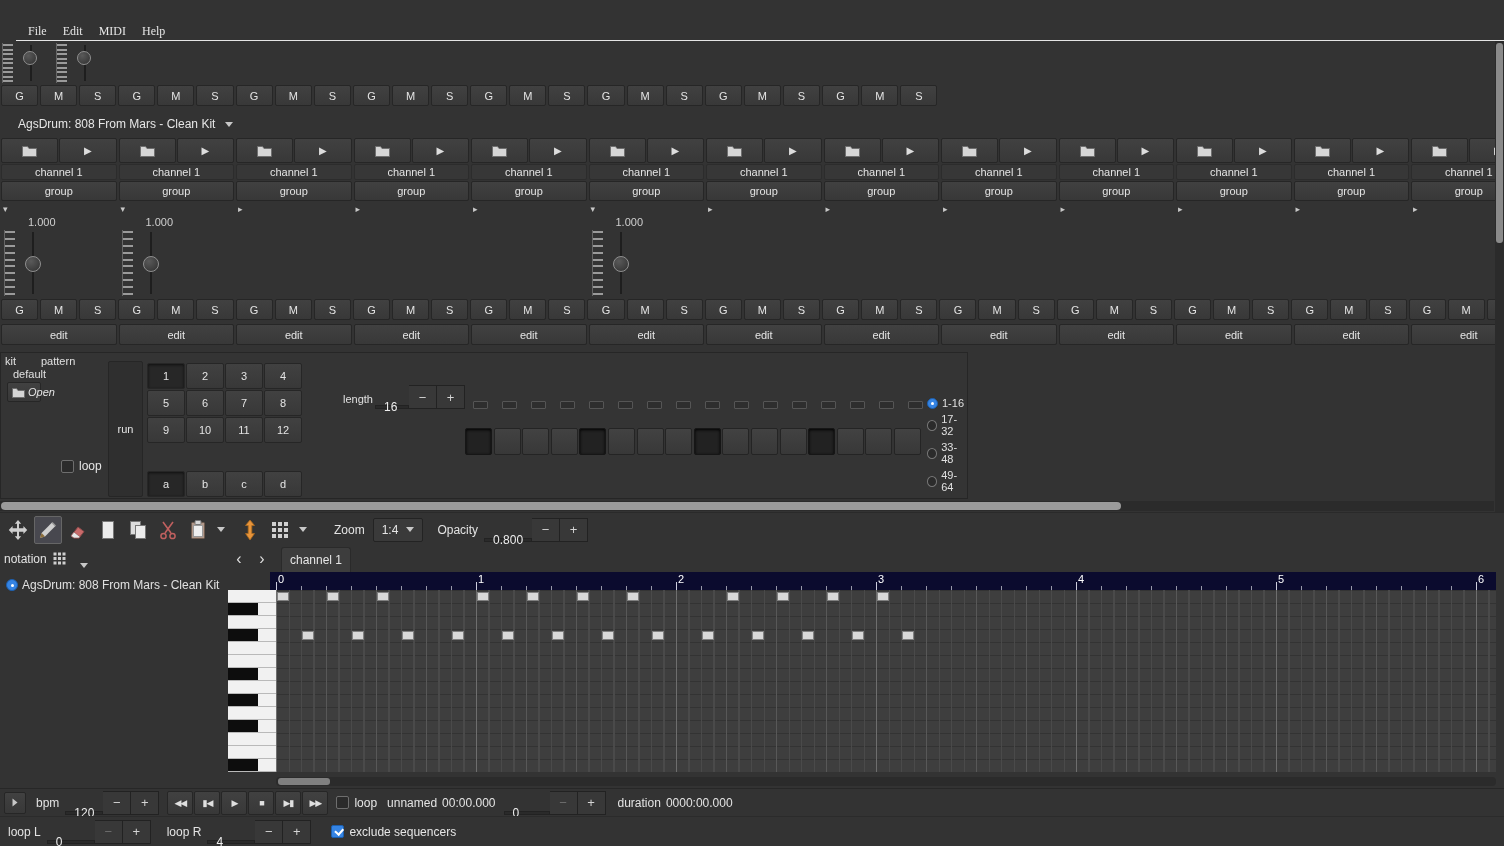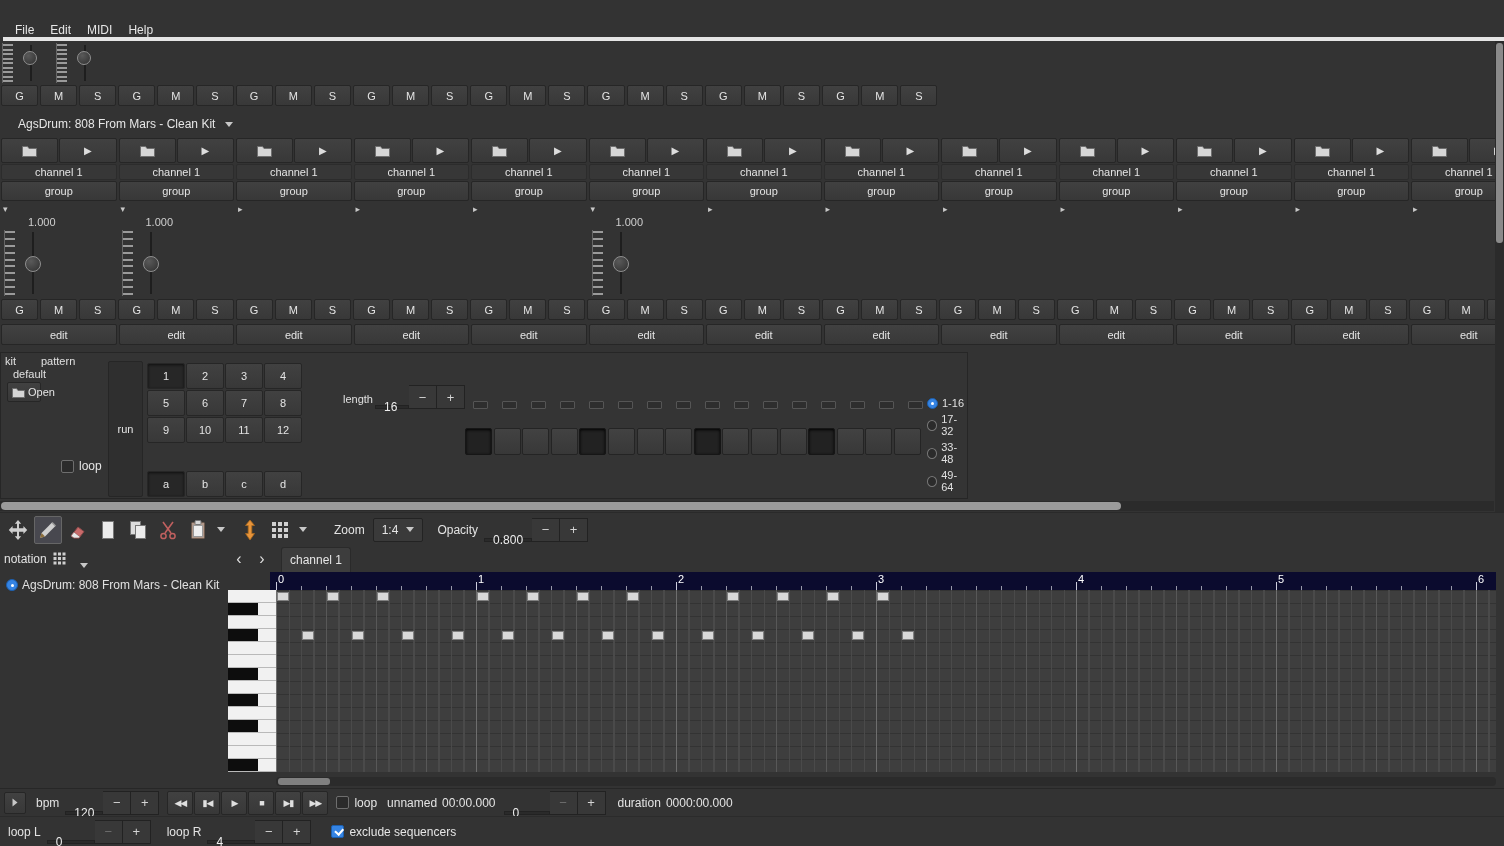--- a/index.html
+++ b/index.html
@@ -17,22 +17,22 @@
     display:flex; align-items:center; justify-content:center; gap:5px; }
   .tb-title { font-weight:bold; font-size:12px; color:#fff; }
   .tb-buttons { position:absolute; right:3px; top:2px; display:flex; gap:3px; align-items:center; }
   .tb-blank { width:18px; height:15px; background:#000; display:inline-block; }
   .tb-btn { width:16px; height:16px; background:#2b2b2b; border:1px solid #555;
     display:flex; align-items:center; justify-content:center; color:#ddd; font-size:10px; }
   .min-glyph { width:8px; height:0; border-bottom:2px solid #ddd; margin-top:7px; }
   .max-glyph { width:8px; height:7px; border:1px solid #ddd; border-top-width:2px; }
 
   
-  .menubar { position:absolute; top:23px; left:3px; right:0; height:18px; background:#333;
-    border-bottom:4px solid #e5e5e5; display:flex; align-items:center; padding-left:4px; }
+  .menubar { position:absolute; top:23px; left:16px; right:0; height:18px; background:#333;
+    border-bottom:1px solid #e5e5e5; display:flex; align-items:center; padding-left:4px;font-family:Liberation Serif, serif; }
   .menu-item { padding:1px 8px; color:#e6e6e6; font-size:12px; }
 
   
   .machine-area { position:absolute; top:41px; left:0; width:1504px; height:471px; background:#333; overflow:hidden; }
 
   .top-faders { position:absolute; top:1px; left:0; width:300px; height:43px; }
   .fader-widget { position:absolute; width:60px; }
   .fader-val { font-size:11px; color:#cfcfcf; margin-left:24px; height:12px; line-height:12px; }
   .fader-body { display:flex; height:66px; margin-top:2px; }
   .small .fader-body { height:40px; margin-top:1px; }
@@ -78,21 +78,21 @@
   .edit-row { position:absolute; top:283px; left:0; width:1504px; display:flex; overflow:hidden; }
   .edit-btn { flex:0 0 115.5px; margin:0 1px; height:21px; }
 
   
   .drum-panel { position:absolute; top:311px; left:0; width:968px; height:147px;
     border:1px solid #262626; background:#343434; }
   .dlbl { font-size:11px; color:#e0e0e0; position:absolute; }
   .kit-lbl { left:4px; top:2px; }
   .default-lbl { left:12px; top:15px; }
   .open-btn { position:absolute; left:6px; top:29px; width:34px; height:20px;
-    display:flex; align-items:center; gap:3px; padding:0 4px; }
+    display:flex; align-items:center; gap:3px; padding:0 4px;font-style:italic; }
   .pattern-lbl { left:40px; top:2px; }
   .loop-chk { position:absolute; left:60px; top:106px; }
   .run-btn { position:absolute; left:107px; top:8px; width:35px; height:136px; background:#2f2f2f; }
   .index-grid, .bank-row { position:absolute; left:146px; display:grid;
     grid-template-columns:repeat(4,38px); grid-auto-rows:26px; gap:1px; }
   .index-grid { top:10px; }
   .bank-row { top:118px; }
   .length-lbl { left:342px; top:40px; }
   .length-spin { position:absolute; left:374px; top:32px; }
   .led-row { position:absolute; left:472px; top:48px; display:flex; gap:14px; }

